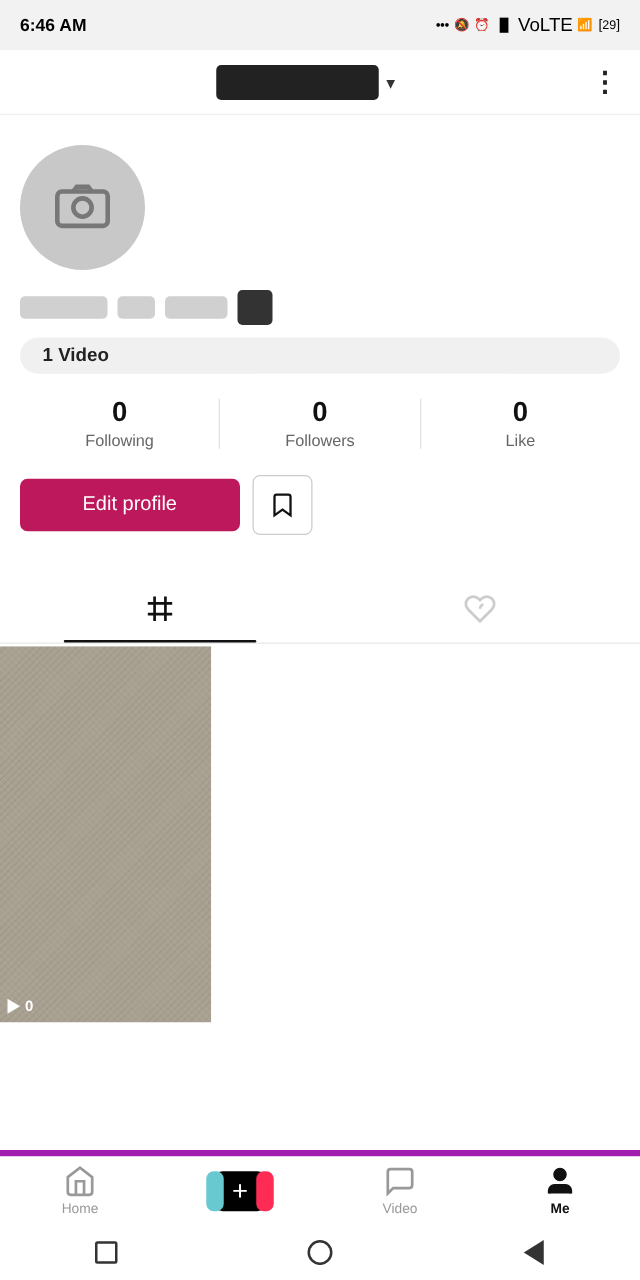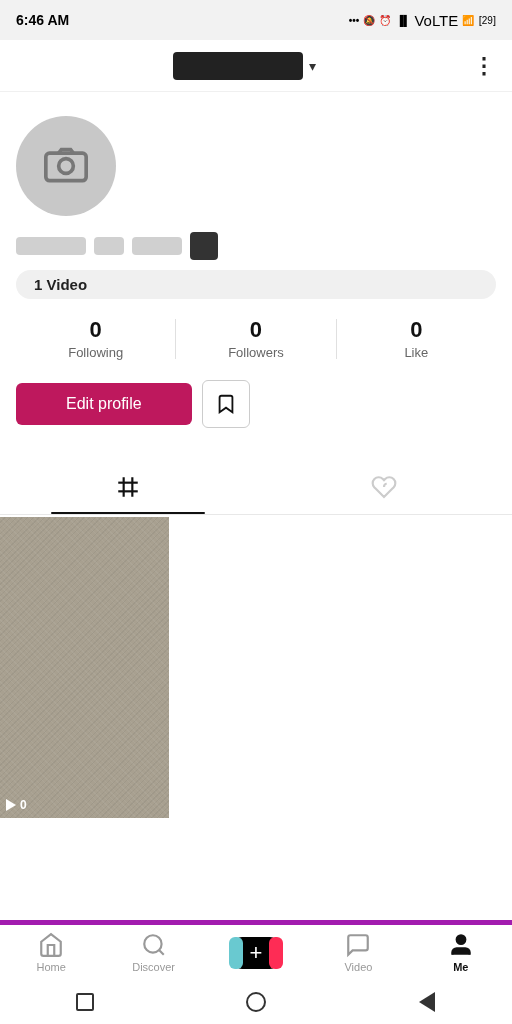--- a/index.html
+++ b/index.html
@@ -472,27 +472,20 @@
 
 <div class="bottom-nav">
   <div class="nav-item">
     <svg viewBox="0 0 24 24" fill="none" stroke="#999" stroke-width="2">
       <path d="M3 9l9-7 9 7v11a2 2 0 01-2 2H5a2 2 0 01-2-2z"></path>
       <polyline points="9 22 9 12 15 12 15 22"></polyline>
     </svg>
     <span class="nav-label">Home</span>
   </div>
 
-  <div class="nav-item">
-    <svg viewBox="0 0 24 24" fill="none" stroke="#999" stroke-width="2">
-      <circle cx="11" cy="11" r="8"></circle>
-      <line x1="21" y1="21" x2="16.65" y2="16.65"></line>
-    </svg>
-    <span class="nav-label">Discover</span>
-  </div>
 
   <div class="nav-item">
     <div class="plus-btn">
       <span class="plus-symbol">+</span>
     </div>
   </div>
 
   <div class="nav-item">
     <svg viewBox="0 0 24 24" fill="none" stroke="#999" stroke-width="2">
       <path d="M21 15a2 2 0 01-2 2H7l-4 4V5a2 2 0 012-2h14a2 2 0 012 2z"></path>

